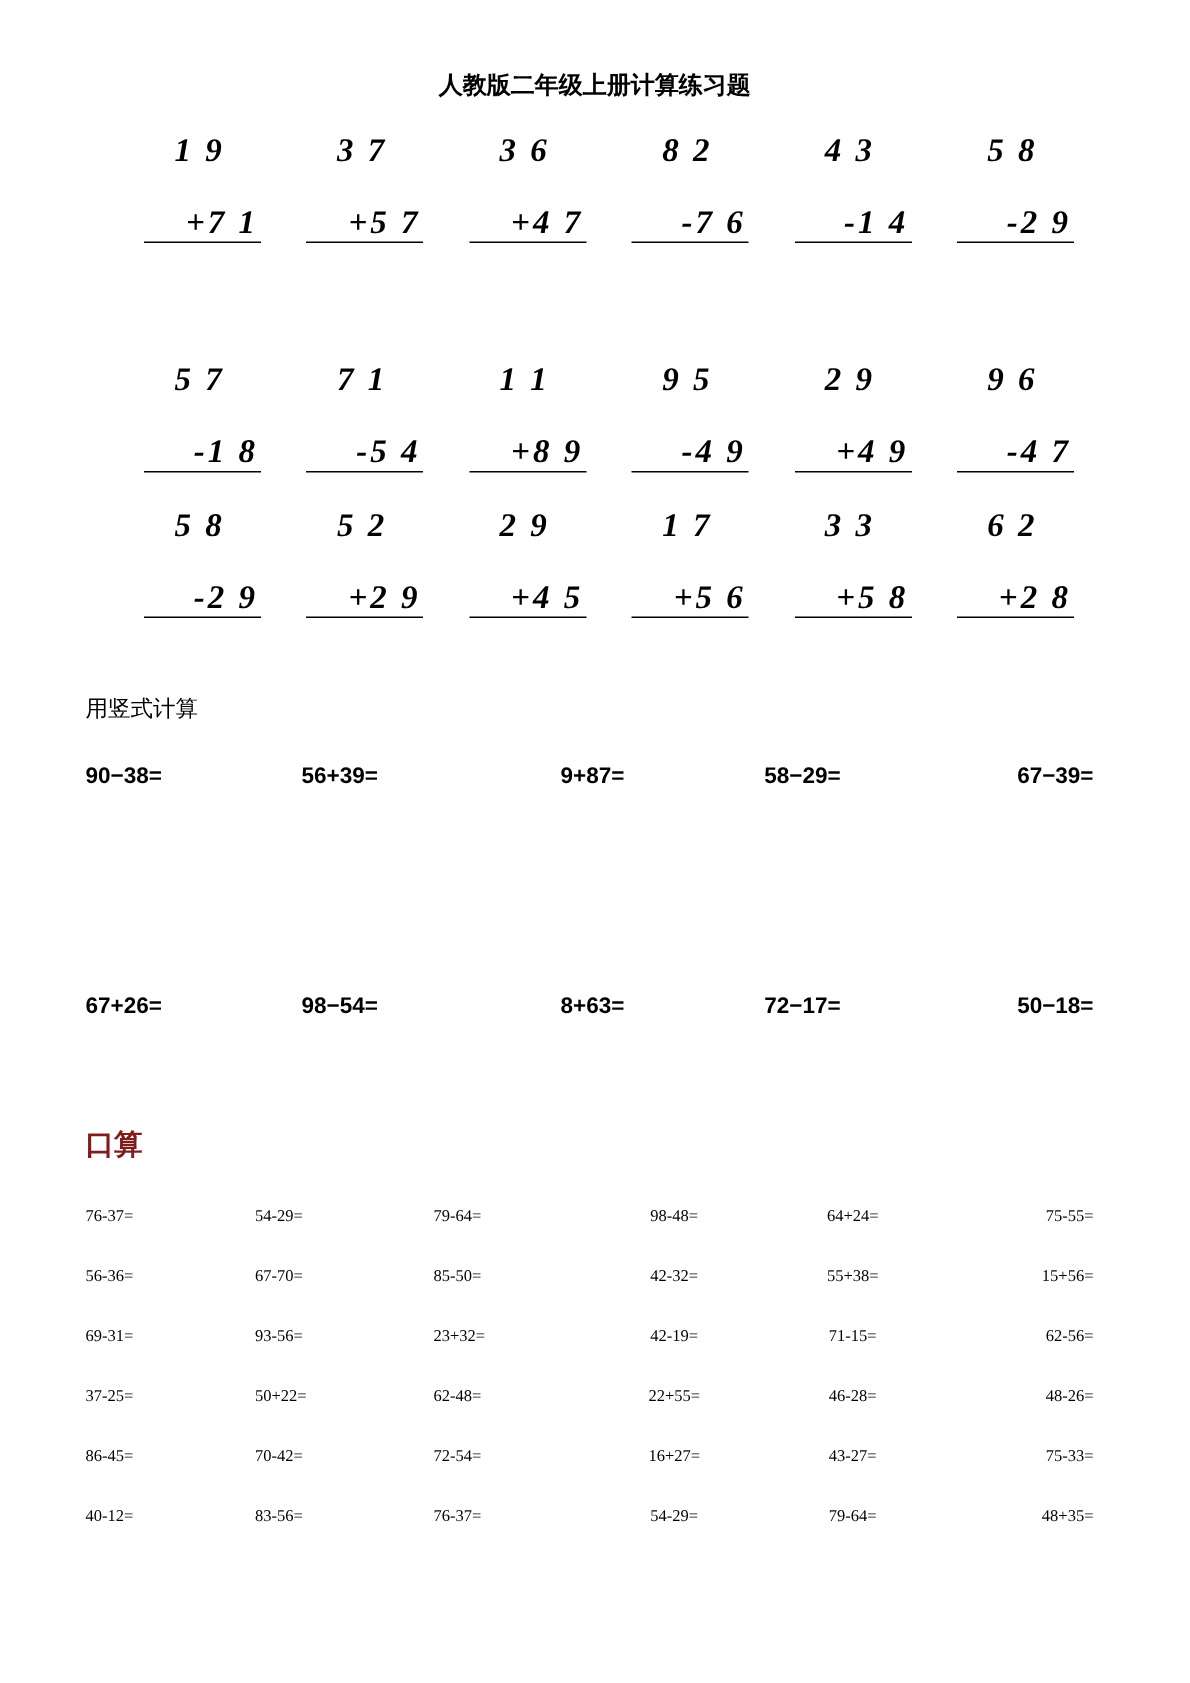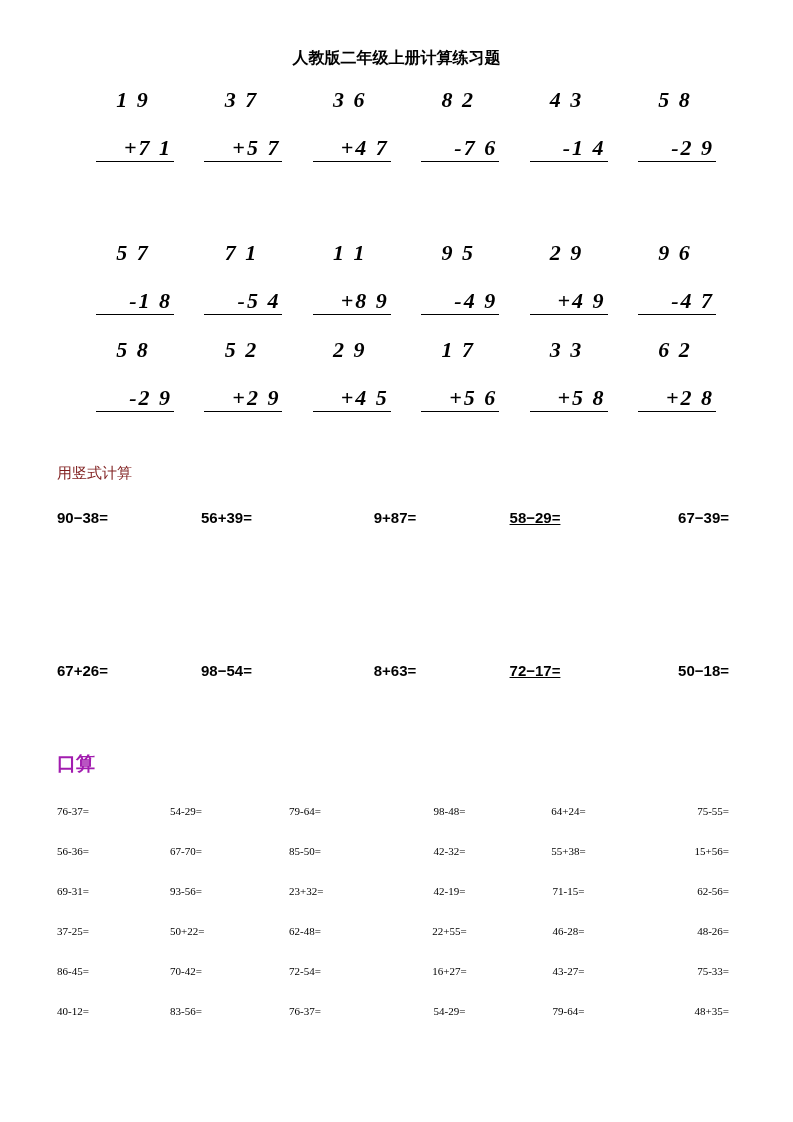--- a/index.html
+++ b/index.html
@@ -69,51 +69,51 @@
     padding-right: 2px;
     box-sizing: border-box;
   }
 
   
   .sec-label {
     position: absolute;
     left: 57px;
     font-family: "Liberation Serif", "DejaVu Serif", serif;
     font-size: 15px;
-    color: #7f1d1d;
+    color: #000000;
     line-height: 20px;
   }
   .sec-label-bold {
     position: absolute;
     left: 57px;
     font-family: "Liberation Sans", "DejaVu Sans", sans-serif;
     font-weight: bold;
     font-size: 19px;
-    color: #a21caf;
+    color: #7f1d1d;
     line-height: 24px;
   }
 
   .written-row {
     position: absolute;
     left: 57px;
     width: 672px;
     display: flex;
     justify-content: space-between;
     font-family: "Liberation Sans", "DejaVu Sans", sans-serif;
     font-weight: bold;
     font-size: 15px;
     line-height: 20px;
   }
   .written-row .cell {
     width: 120px;
     text-align: left;
   }
   .written-row .cell.c2 { text-align: left; padding-left: 10px; }
   .written-row .cell.c3 { text-align: center; }
-  .written-row .cell.c4 { text-align: center; padding-left: 6px; text-decoration: underline; }
+  .written-row .cell.c4 { text-align: center; padding-left: 6px; }
   .written-row .cell.c5 { text-align: right; }
 
   
   .mental-grid {
     position: absolute;
     left: 57px;
     width: 672px;
   }
   .mental-row {
     display: flex;

